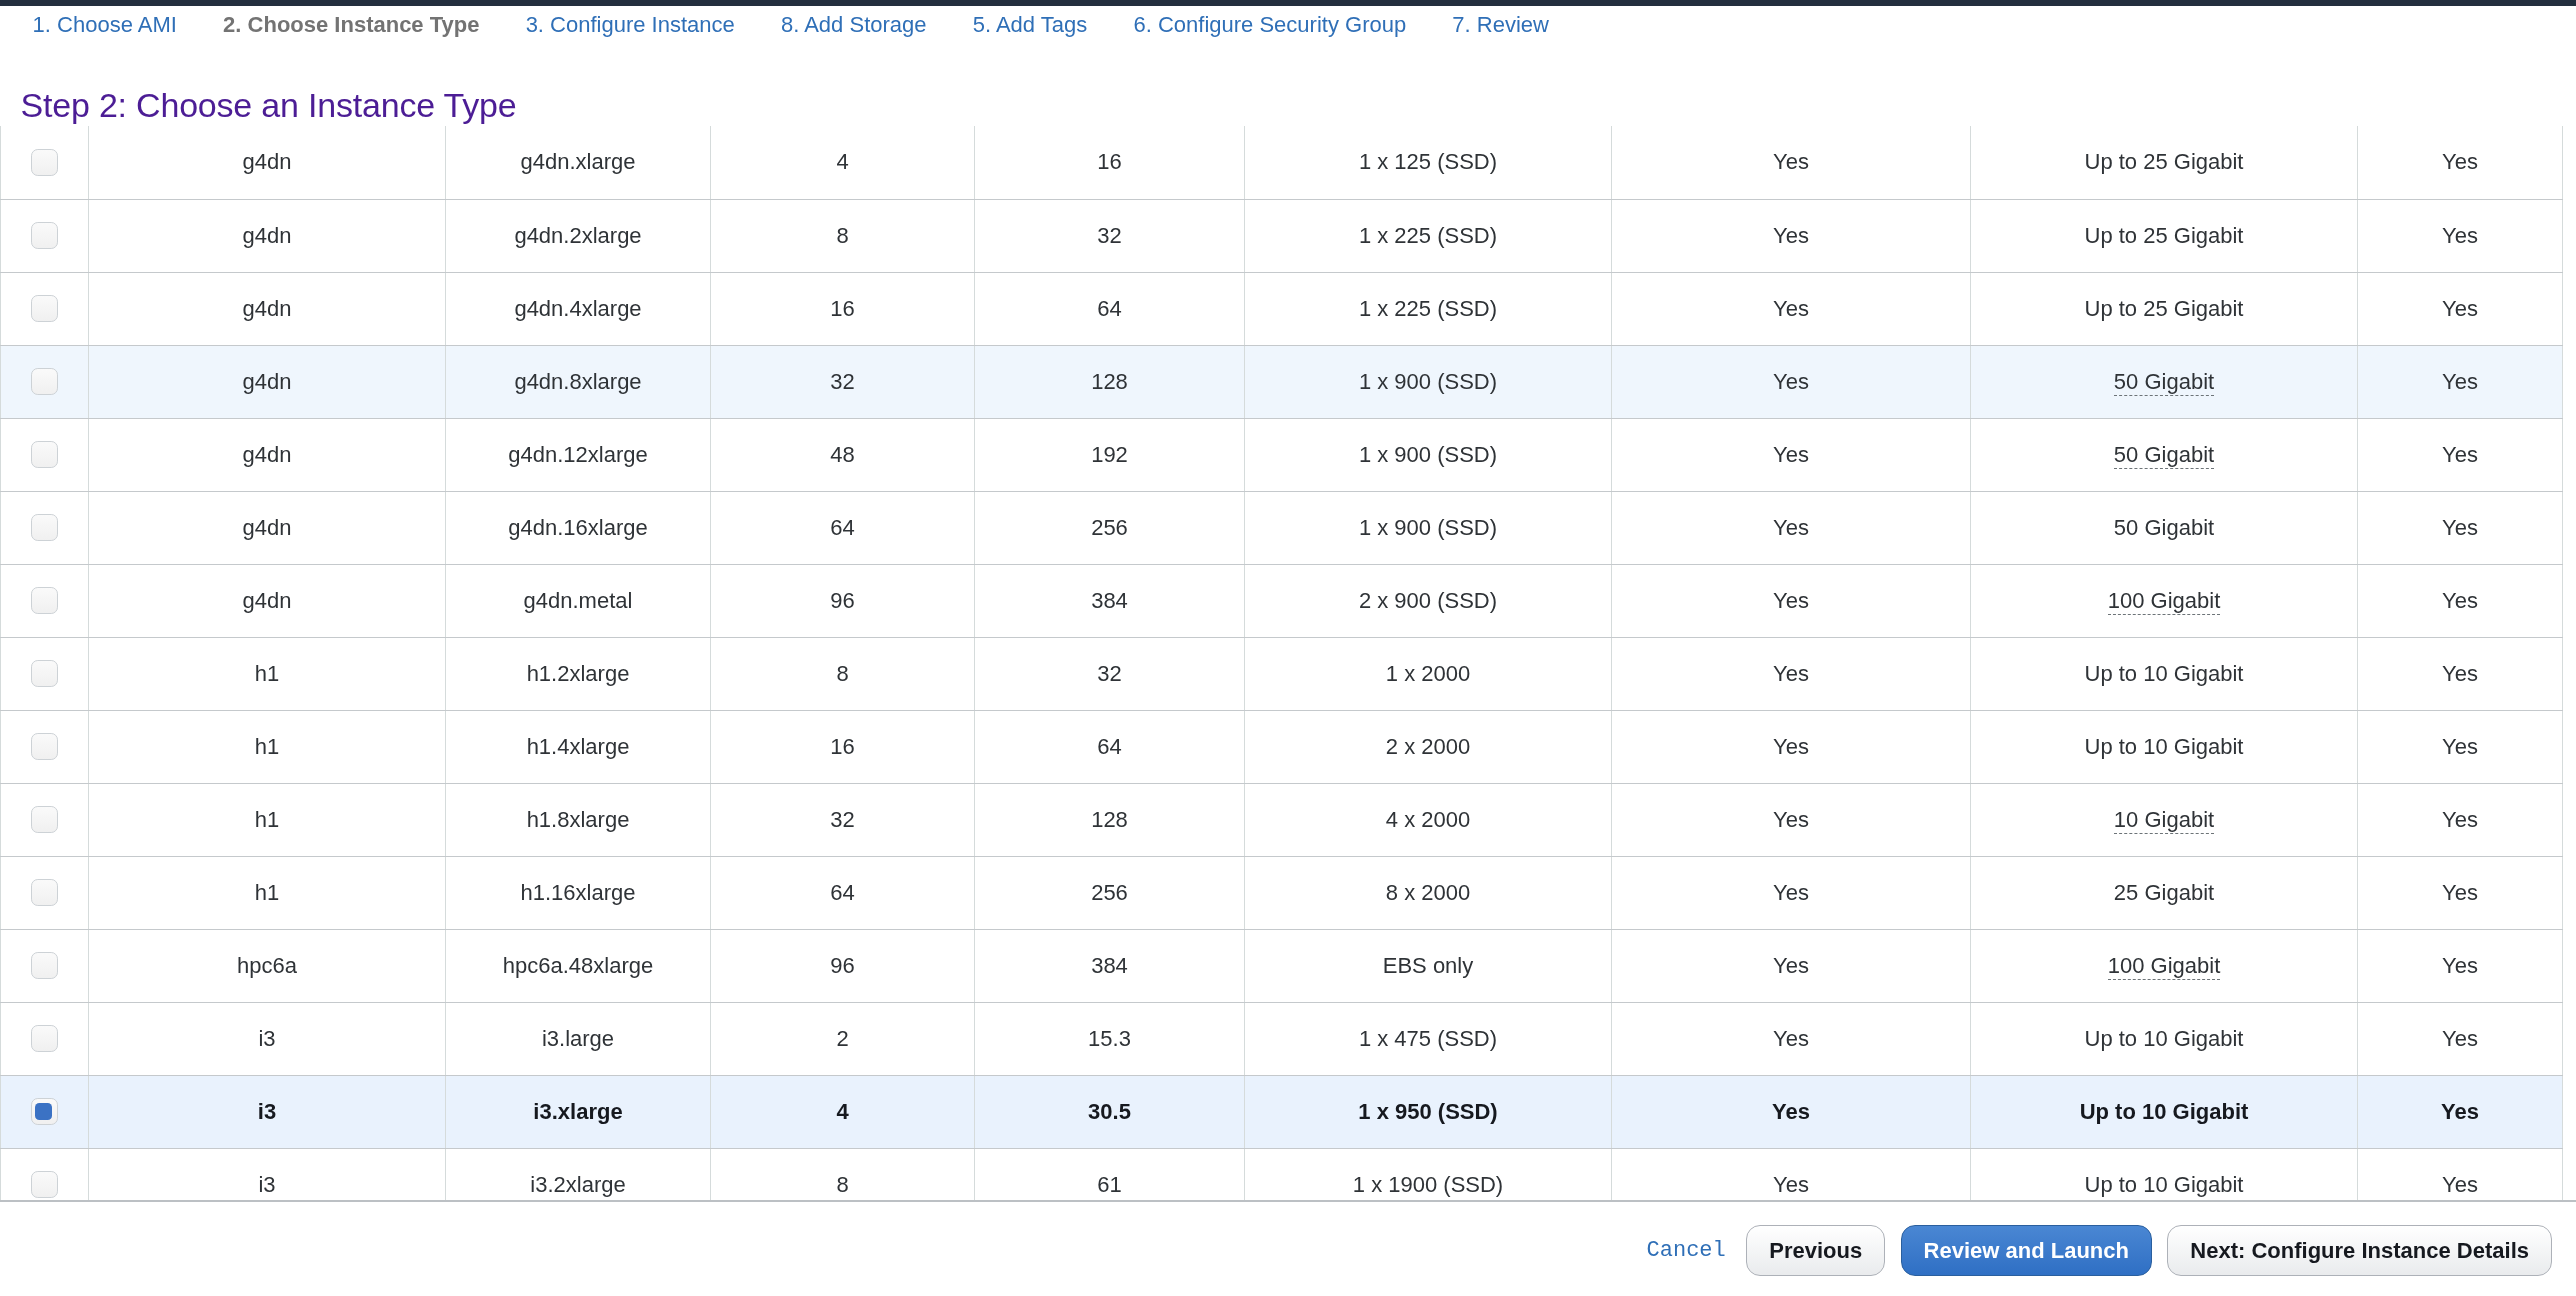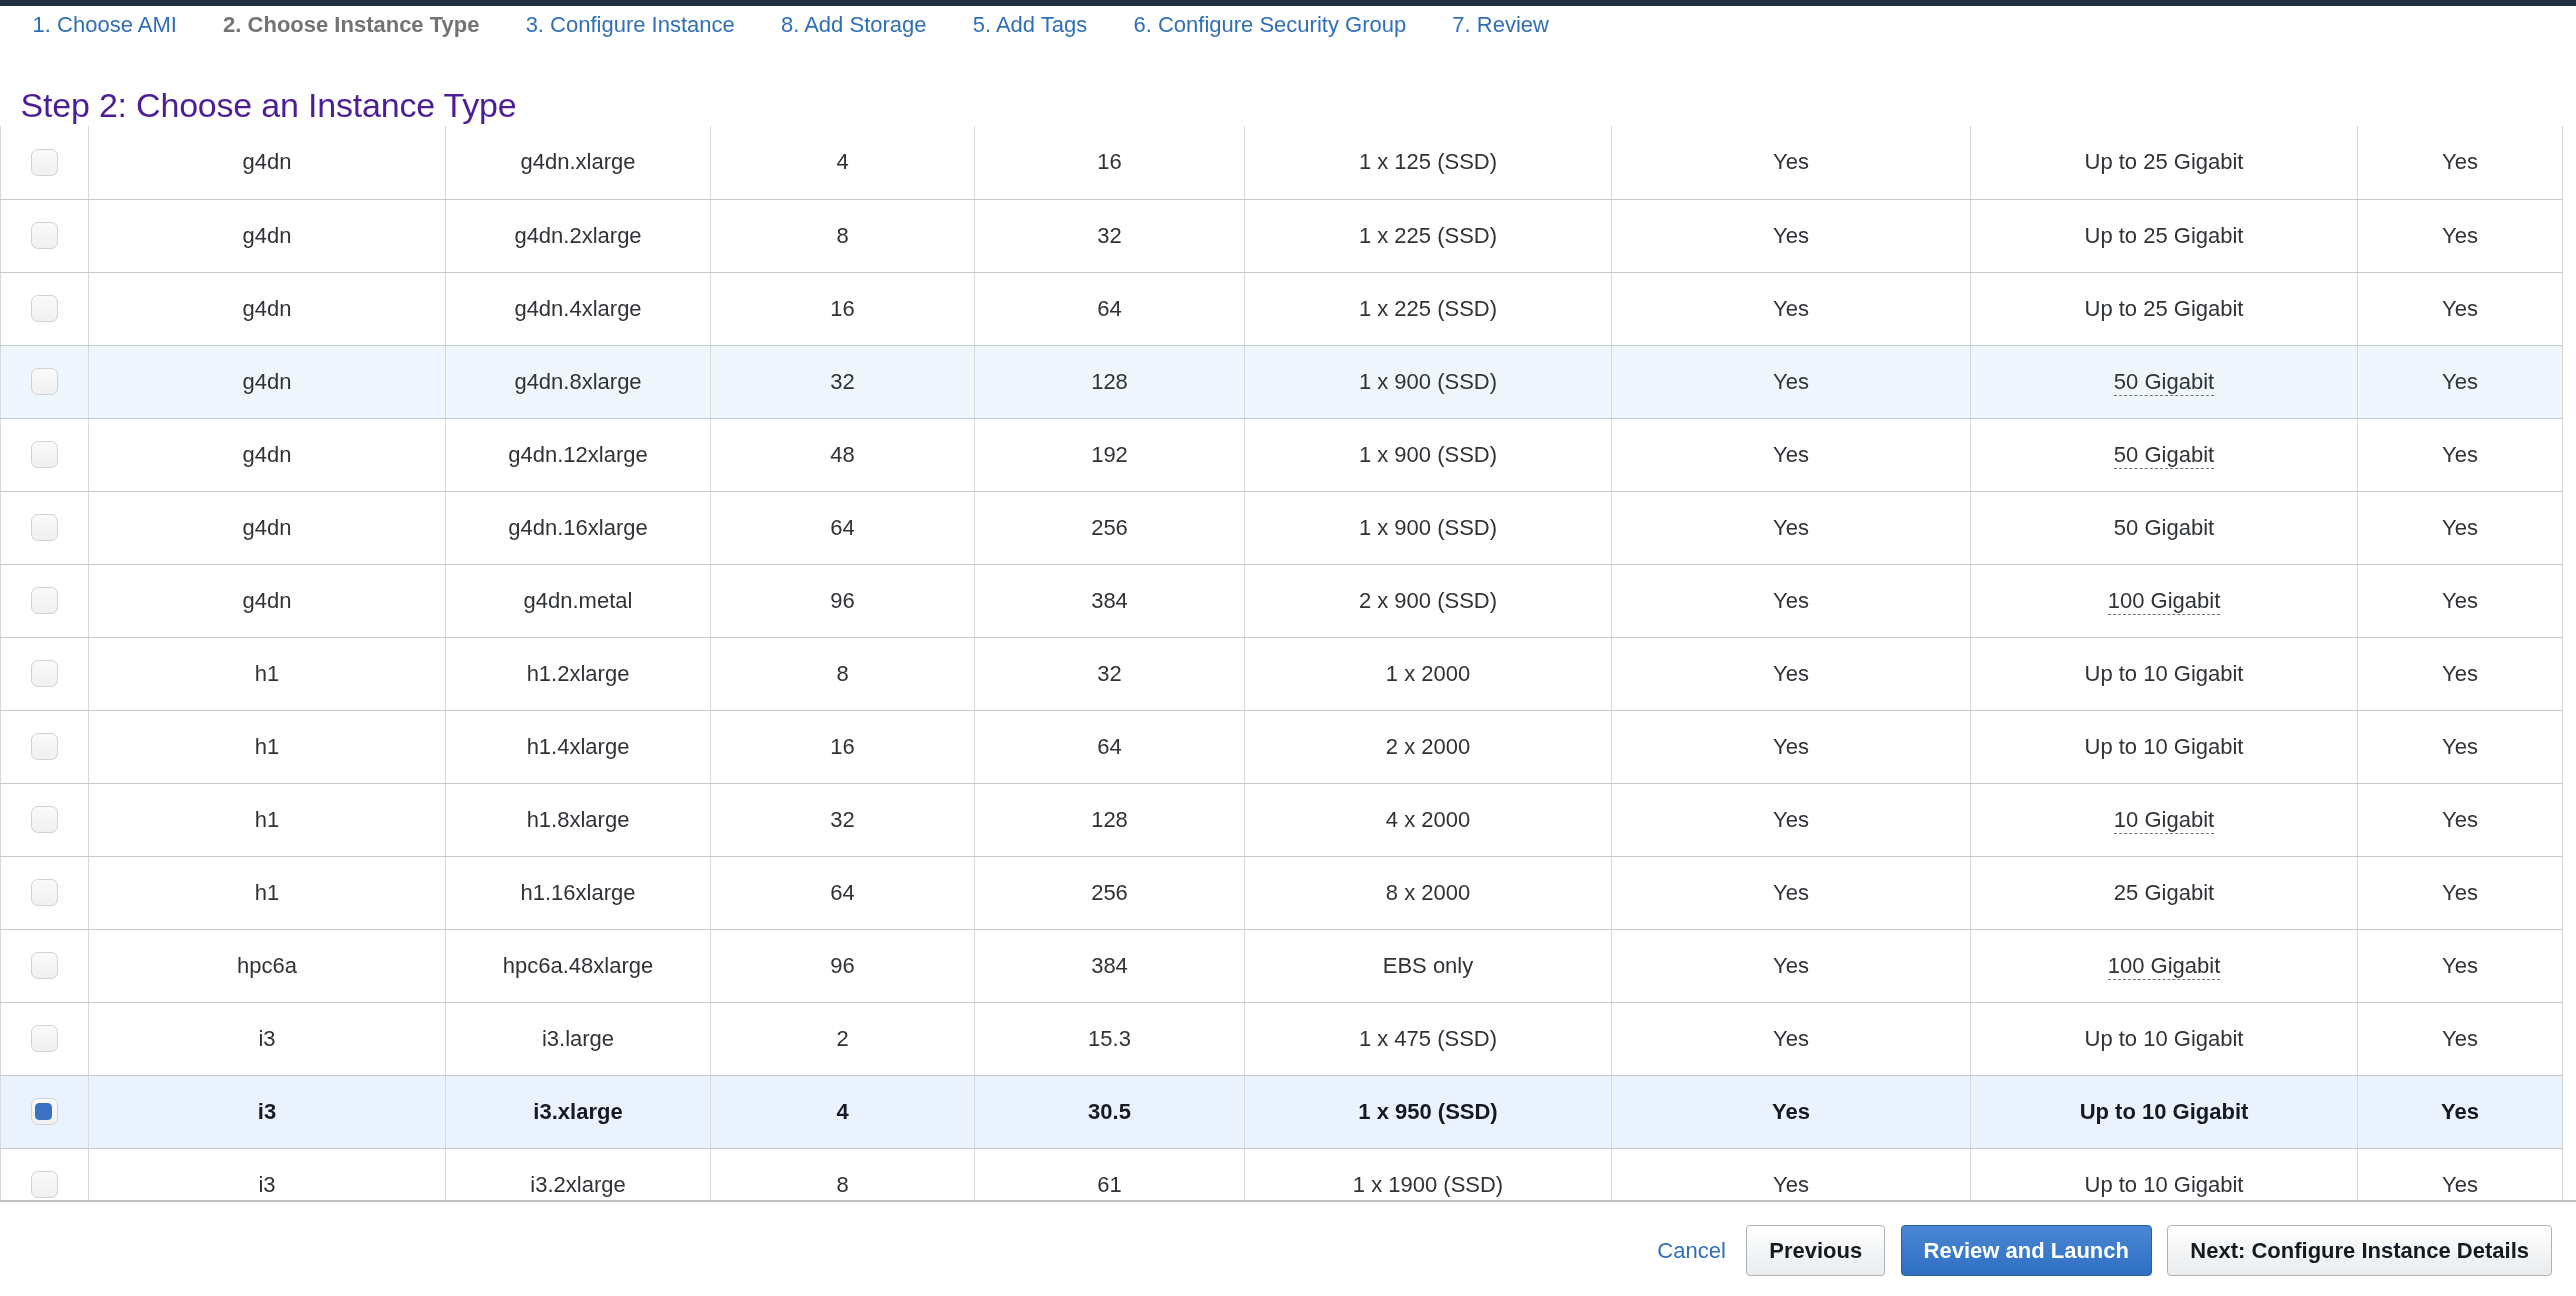--- a/index.html
+++ b/index.html
@@ -179,29 +179,30 @@
     padding-right: 24px;
     gap: 15.4px;
   }
 
   .lnk-cancel {
     font-size: 22px;
     color: #2f6fb7;
     cursor: pointer;
     margin-right: 5.1px;
     text-decoration: none;
+    font-family: Liberation Mono, monospace;
   }
 
   .btn {
     font-family: "Liberation Sans", sans-serif;
     font-size: 22px;
     line-height: 25.6px;
     font-weight: bold;
     padding: 12px 22px;
-    border-radius: 4px;
+    border-radius: 14px;
     cursor: pointer;
     white-space: nowrap;
     border: 0.9px solid #adb1b8;
     background: linear-gradient(#ffffff, #e9ebed);
     color: #16191f;
   }
   .btn.primary {
     background: linear-gradient(#4a87d3, #2f6fc4);
     border: 0.9px solid #2a5f9e;
     color: #ffffff;

